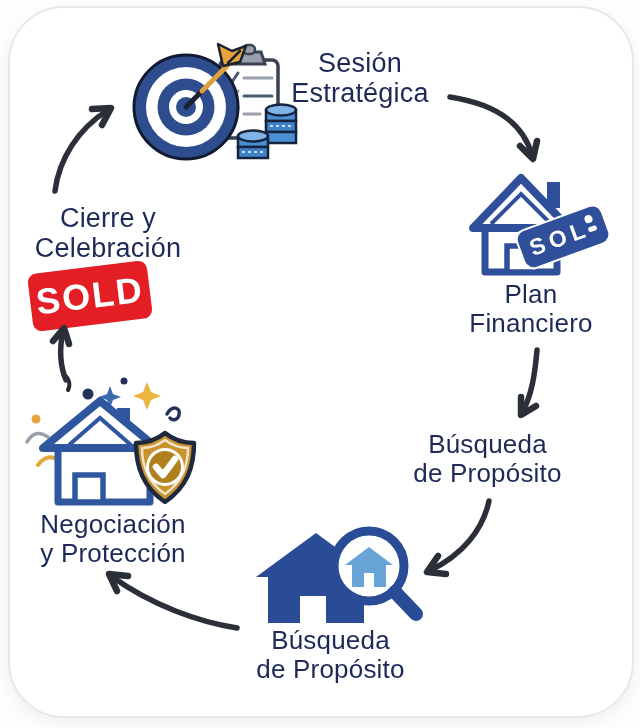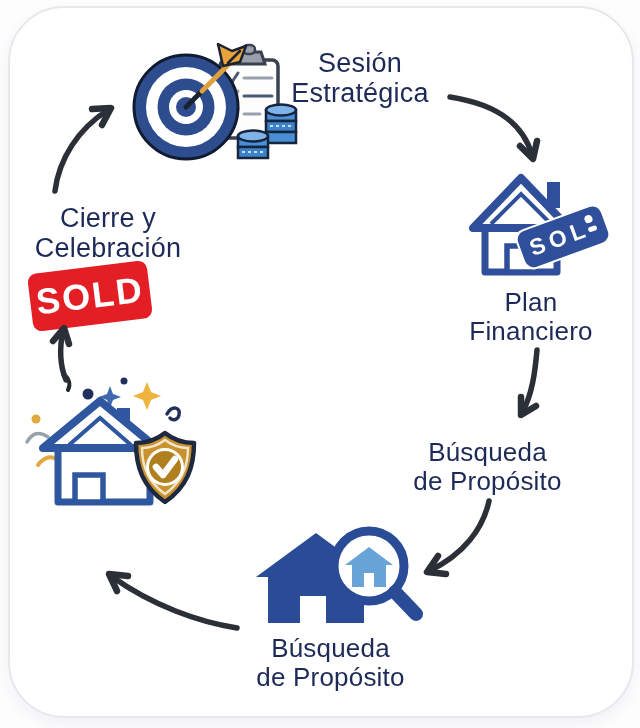--- a/index.html
+++ b/index.html
@@ -4,21 +4,21 @@
 <style>
   html,body{margin:0;padding:0;background:#fdfdfe;}
   #stage{position:relative;width:640px;height:728px;overflow:hidden;
          font-family:"Liberation Sans","DejaVu Sans",sans-serif;}
   .card{position:absolute;left:8px;top:6px;width:622px;height:708px;
         background:#ffffff;border:2px solid #e6e8ec;border-radius:56px;
         box-shadow:0 6px 14px rgba(40,45,60,0.06);}
   .label{position:absolute;color:#1d2a57;font-weight:normal;text-align:center;
          white-space:pre-line;letter-spacing:0.2px;}
   .lbl-lg{font-size:27px;line-height:30px;}
-  .lbl-md{font-size:26px;line-height:29px;margin-top:8px;}
+  .lbl-md{font-size:26px;line-height:29px;}
   .sold{position:absolute;left:30px;top:267px;width:120px;height:58px;
         background:#e31e25;border-radius:9px;transform:rotate(-7deg);
         display:flex;align-items:center;justify-content:center;
         color:#ffffff;font-weight:bold;font-size:36px;letter-spacing:2px;}
   svg{position:absolute;overflow:visible;}
   .arrow path{fill:none;stroke:#2b3038;stroke-width:5.5;stroke-linecap:round;}
   .arrow polyline{fill:none;stroke:#2b3038;stroke-width:6.5;
                   stroke-linecap:round;stroke-linejoin:round;}
   text.soltxt{font-family:"Liberation Sans","DejaVu Sans",sans-serif;
               font-weight:bold;font-size:23px;letter-spacing:5px;fill:#ffffff;}
@@ -72,20 +72,22 @@
 
   <div class="label lbl-md" style="left:446px;top:280px;width:170px;">Plan
 Financiero</div>
 
   <div class="label lbl-md" style="left:395px;top:430px;width:185px;">Búsqueda
 de Propósito</div>
 
   <div class="label lbl-md" style="left:238px;top:626px;width:185px;">Búsqueda
 de Propósito</div>
 
+  <div class="label lbl-md" style="left:18px;top:510px;width:190px;">Negociación
+y Protección</div>
 
   <div class="label lbl-lg" style="left:20px;top:203px;width:176px;">Cierre y
 Celebración</div>
 
   <div class="sold">
     <span>SOLD</span>
   </div>
 
   <svg style="left:465px;top:166px;" width="145" height="122" viewBox="0 0 145 122">
     <g>

